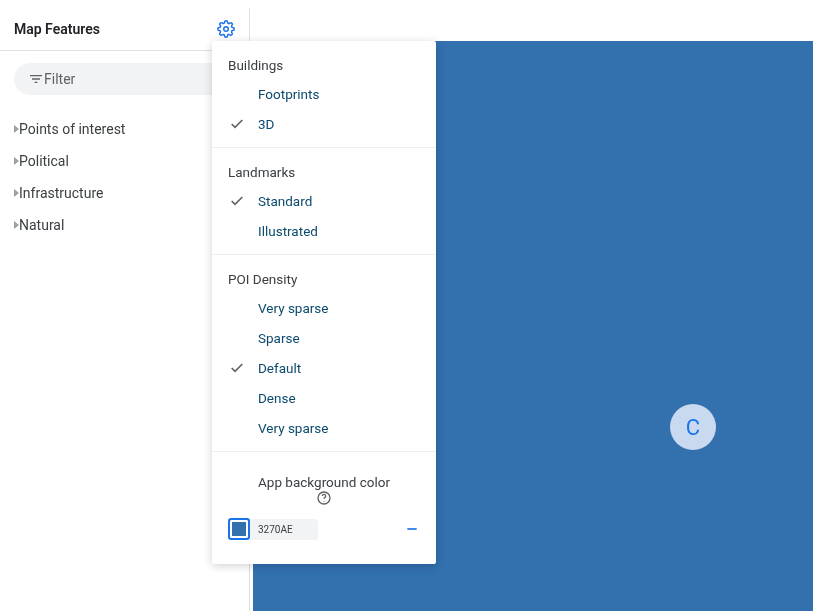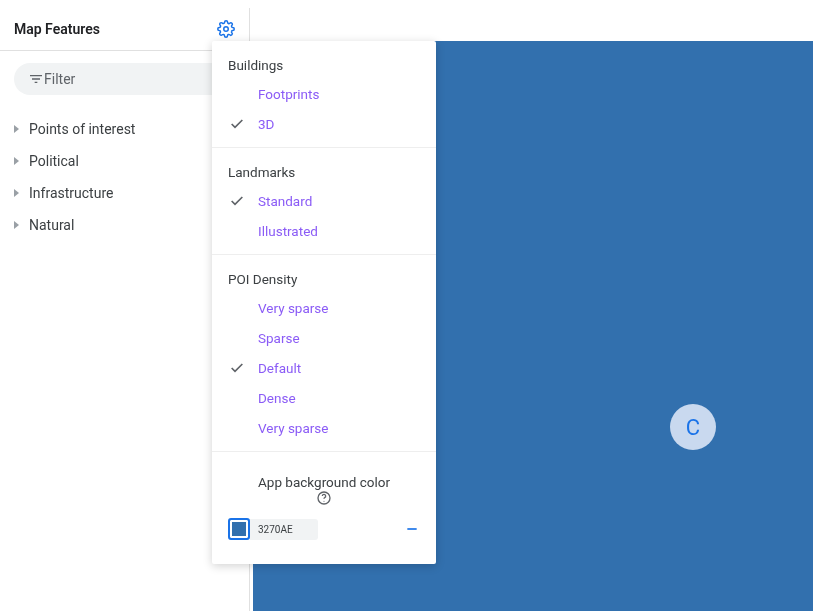--- a/index.html
+++ b/index.html
@@ -50,21 +50,20 @@
       color: #5f6368;
       font-size: 14px;
     }
     .filter-pill svg { flex-shrink: 0; }
     .feature-list {
       padding: 10px 0;
     }
     .feature-item {
       display: flex;
       align-items: center;
-      gap: 10px;
       padding: 8px 14px;
       color: #3c4043;
       cursor: pointer;
     }
     .tri {
       width: 0; height: 0;
       border-top: 4px solid transparent;
       border-bottom: 4px solid transparent;
       border-left: 5px solid #9aa0a6;
     }
@@ -117,21 +116,21 @@
     .pop-section:last-of-type { border-bottom: none; }
     .pop-heading {
       padding: 4px 16px 6px;
       color: #3c4043;
     }
     .pop-item {
       display: flex;
       align-items: center;
       gap: 12px;
       padding: 7px 16px 7px 16px;
-      color: #8b5cf6;
+      color: #0c4a6e;
       cursor: pointer;
     }
     .check-slot {
       width: 18px;
       display: flex;
       justify-content: center;
     }
     .checkmark {
       color: #5f6368;
       display: flex;

